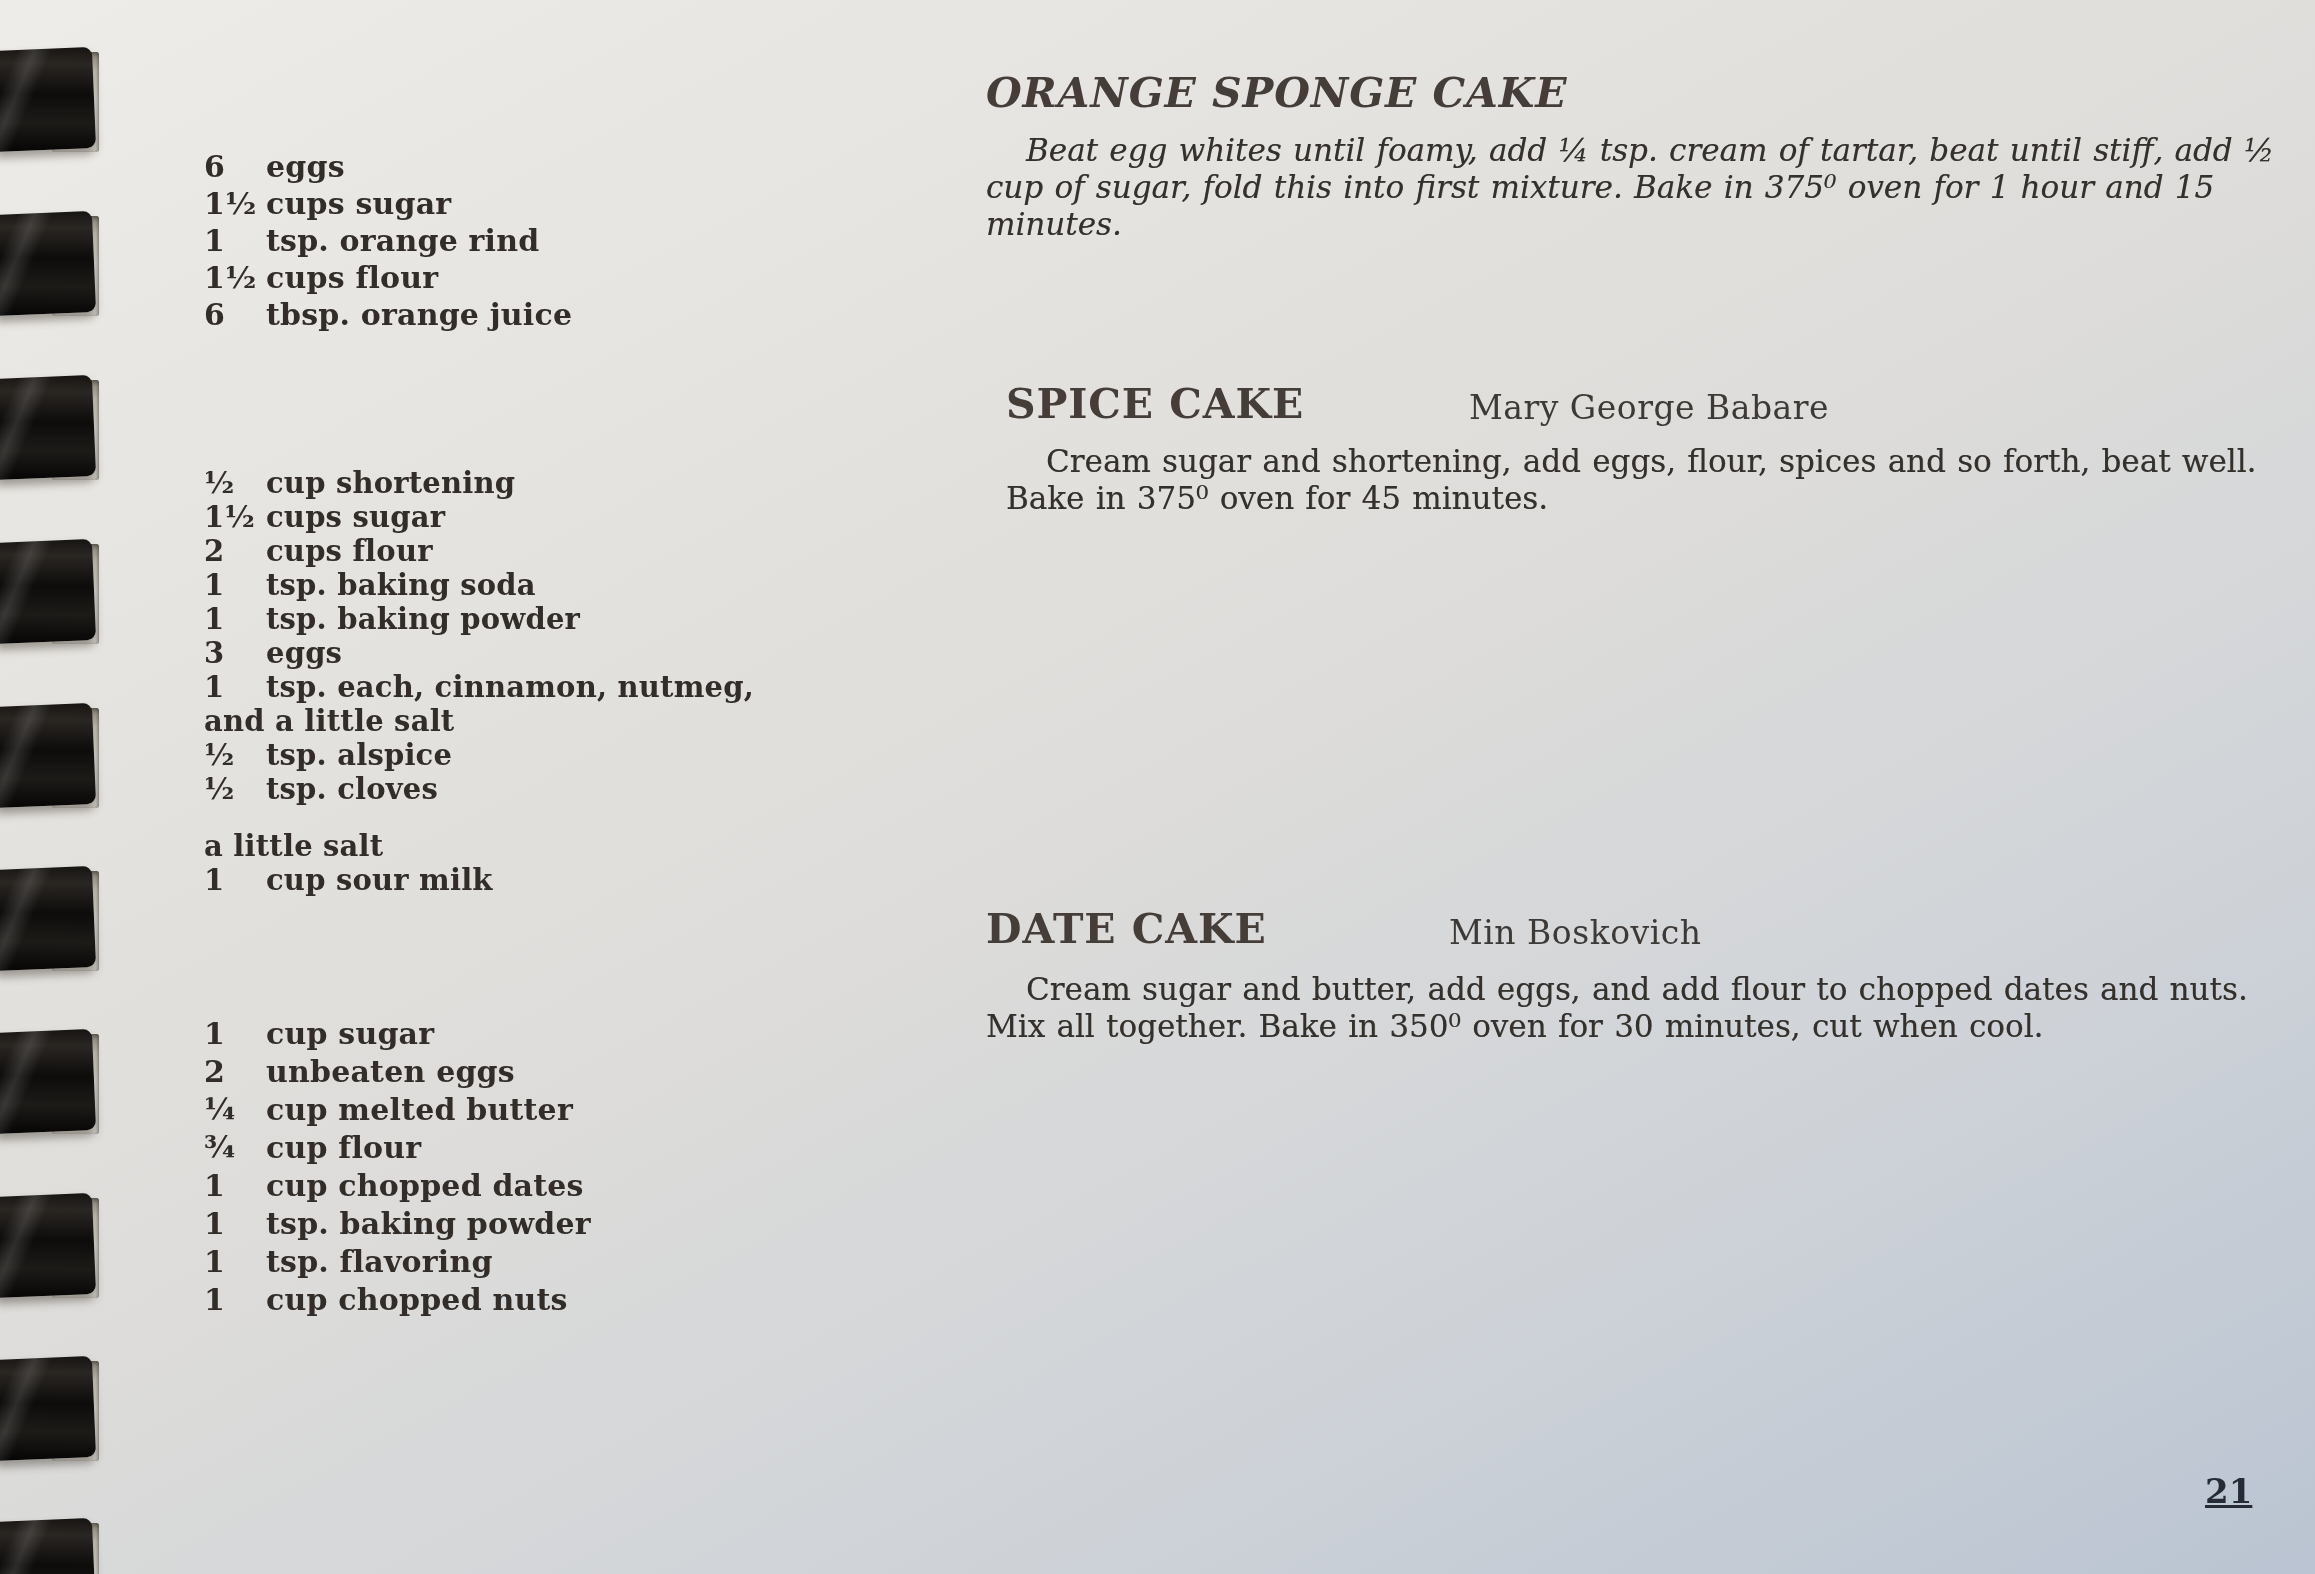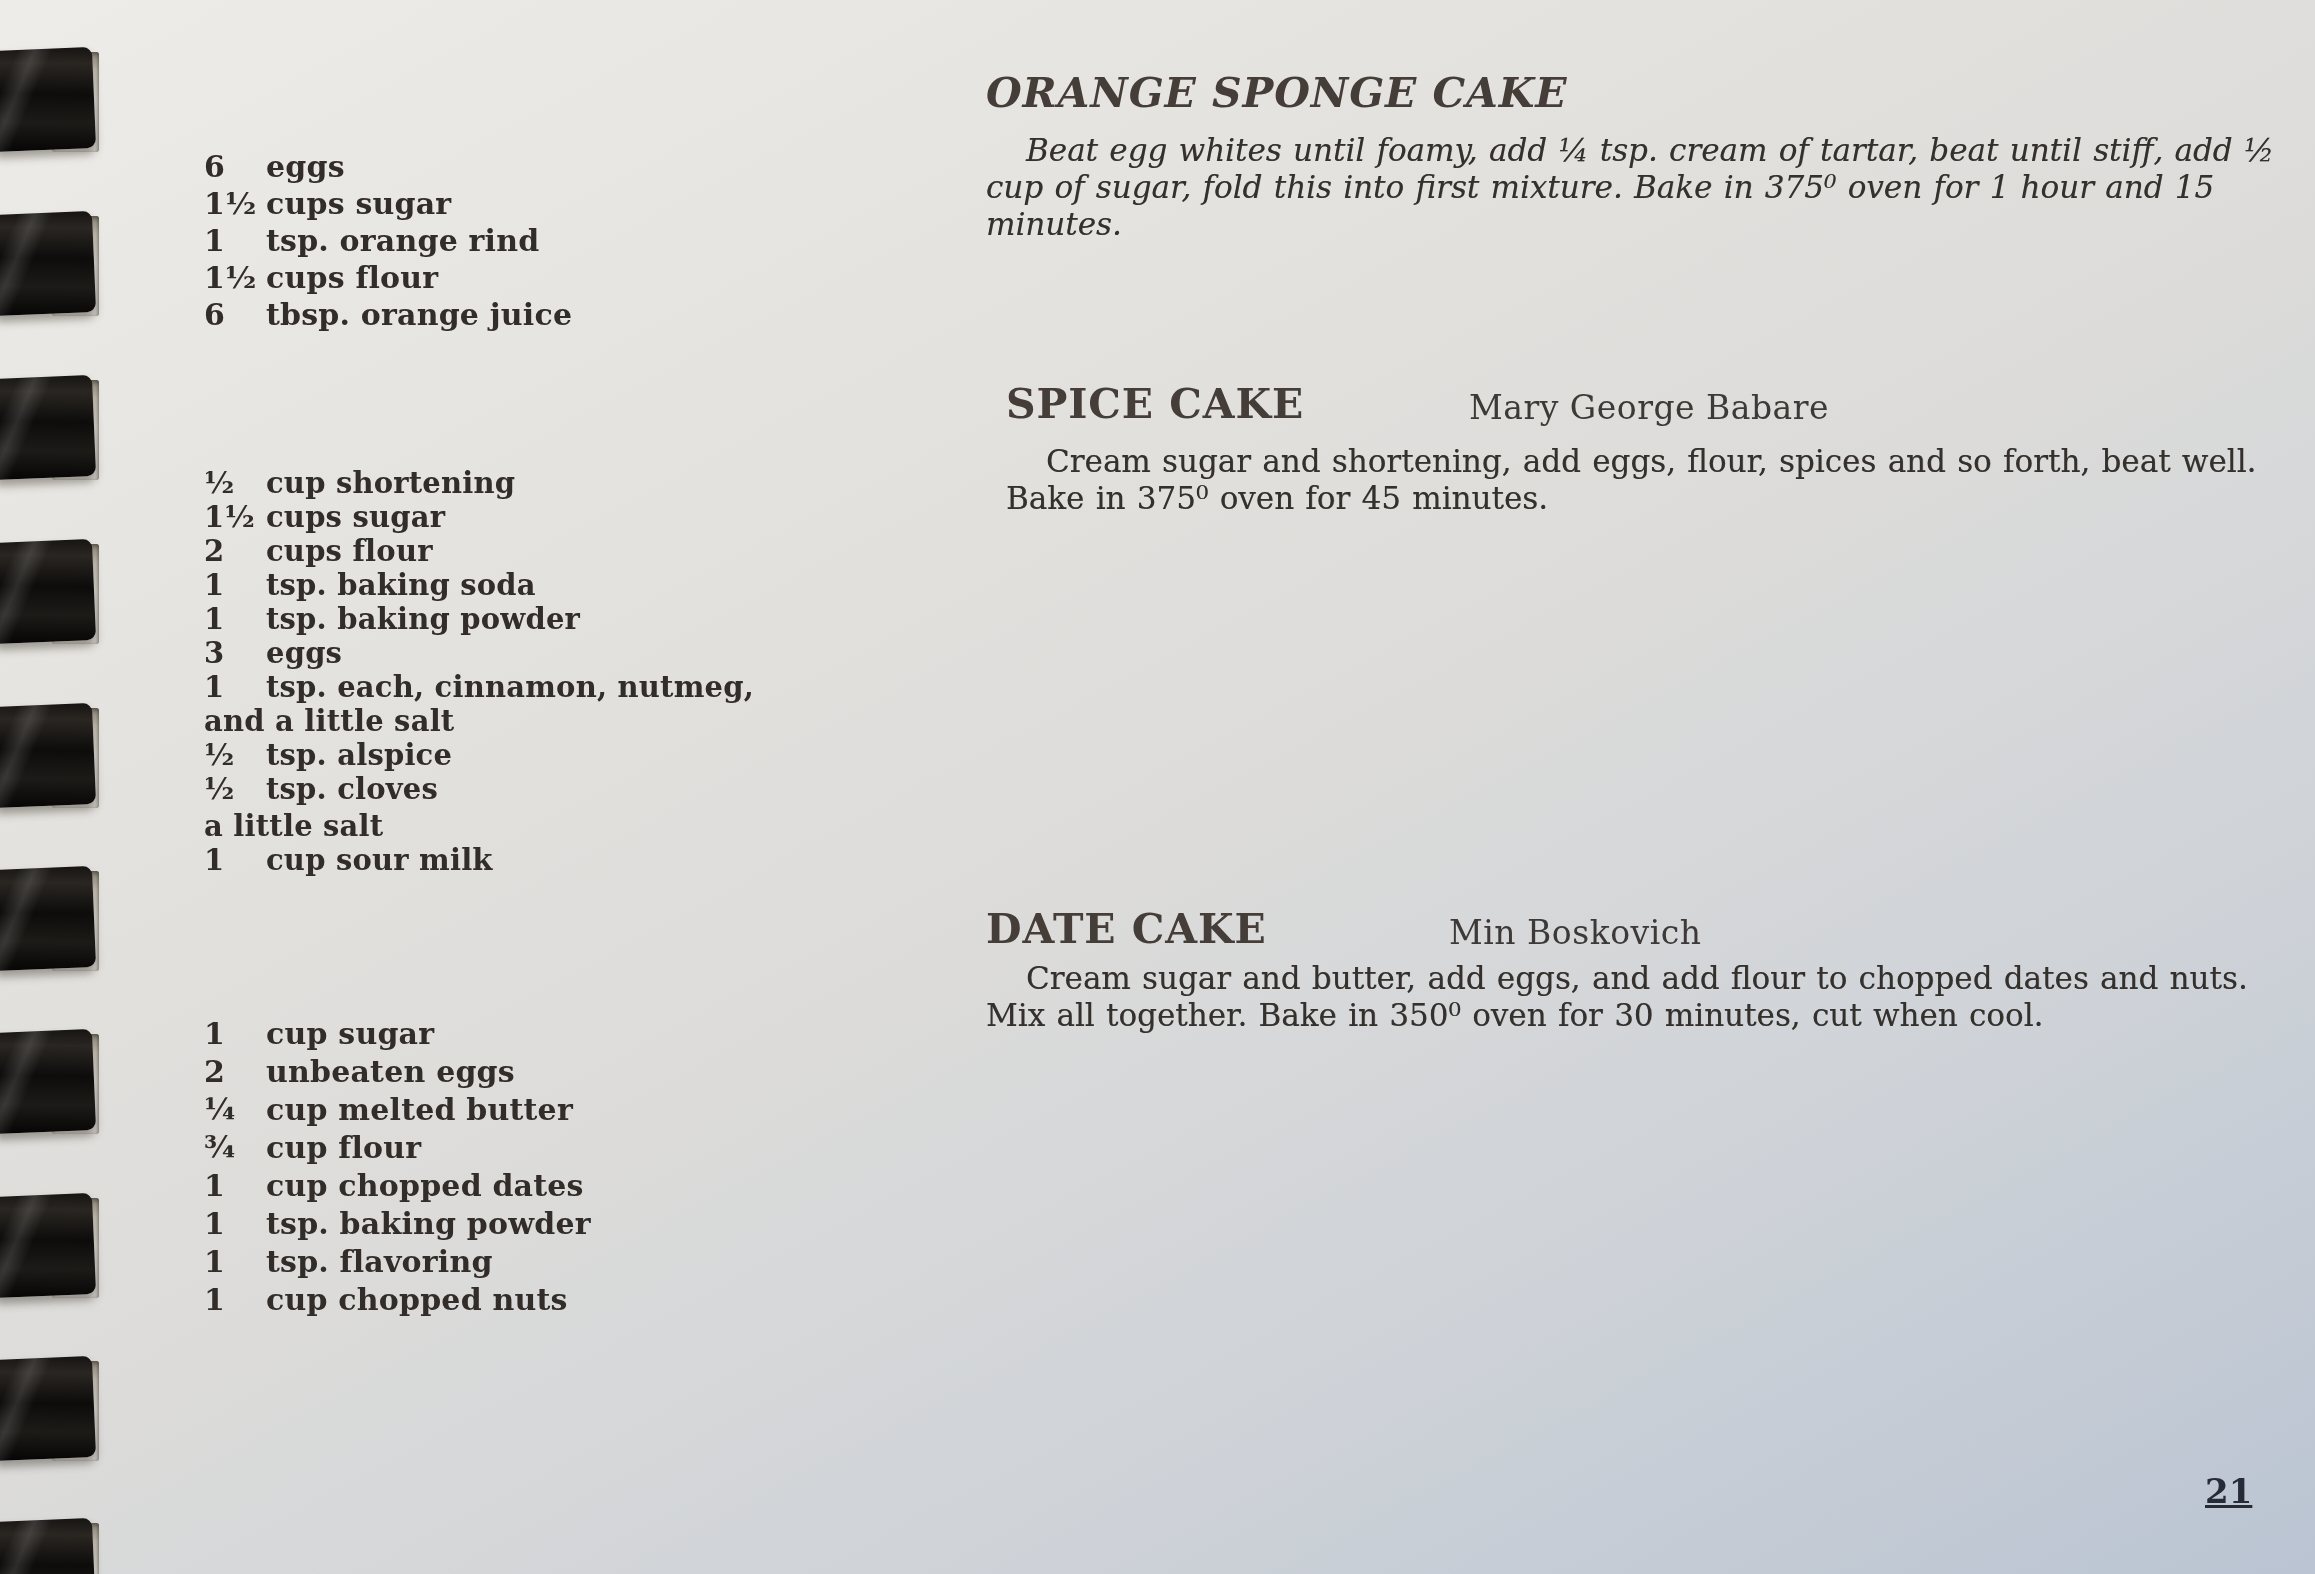--- a/index.html
+++ b/index.html
@@ -33,38 +33,38 @@
   .ingredients {
     position:absolute; left:204px; width:615px;
     font-weight:bold; color:#322d29; letter-spacing:0.2px;
   }
   #list1 { top:148px;  font-size:30px; line-height:37px; }
   #list2 { top:466px;  font-size:29px; line-height:34px; }
   #list3 { top:1015px; font-size:30px; line-height:38px; }
   .ing-row { display:flex; }
   .ing-qty { flex:0 0 62px; }
   .ing-qty:empty { flex-basis:0; }
-  .gap { margin-top:3px; }
+  .gap { margin-top:23px; }
 
   
   .recipe { position:absolute; left:986px; width:1323px; }
   #r1 { top:69px;font-style:italic; }
   #r2 { top:380px;margin-left:20px; }
   #r3 { top:905px; }
   .recipe-header { position:relative; }
   .recipe-title {
     margin:0; display:inline-block; font-size:41px; font-weight:bold;
     letter-spacing:0.9px; color:#453d38;
   }
   .recipe-author {
     position:absolute; left:463px; top:8.1px; font-size:33px;
     color:#3d3936; letter-spacing:0.5px; white-space:nowrap;
   }
   .instructions { margin-top:14.5px; font-size:31px; line-height:37px; color:#34302c; }
-  #r3 .instructions { margin-top:7px; }
+  #r3 .instructions { margin-top:18px; }
   .instructions p { margin:0; text-indent:40px; word-spacing:1.4px;
     text-shadow:0.3px 0.3px 0 rgba(53,49,45,.45); }
 
   .page-number {
     position:absolute; left:2205px; top:1471px;
     font-size:34px; font-weight:bold; color:#272b36;text-decoration:underline;
   }
 </style>
 </head>
 <body>

